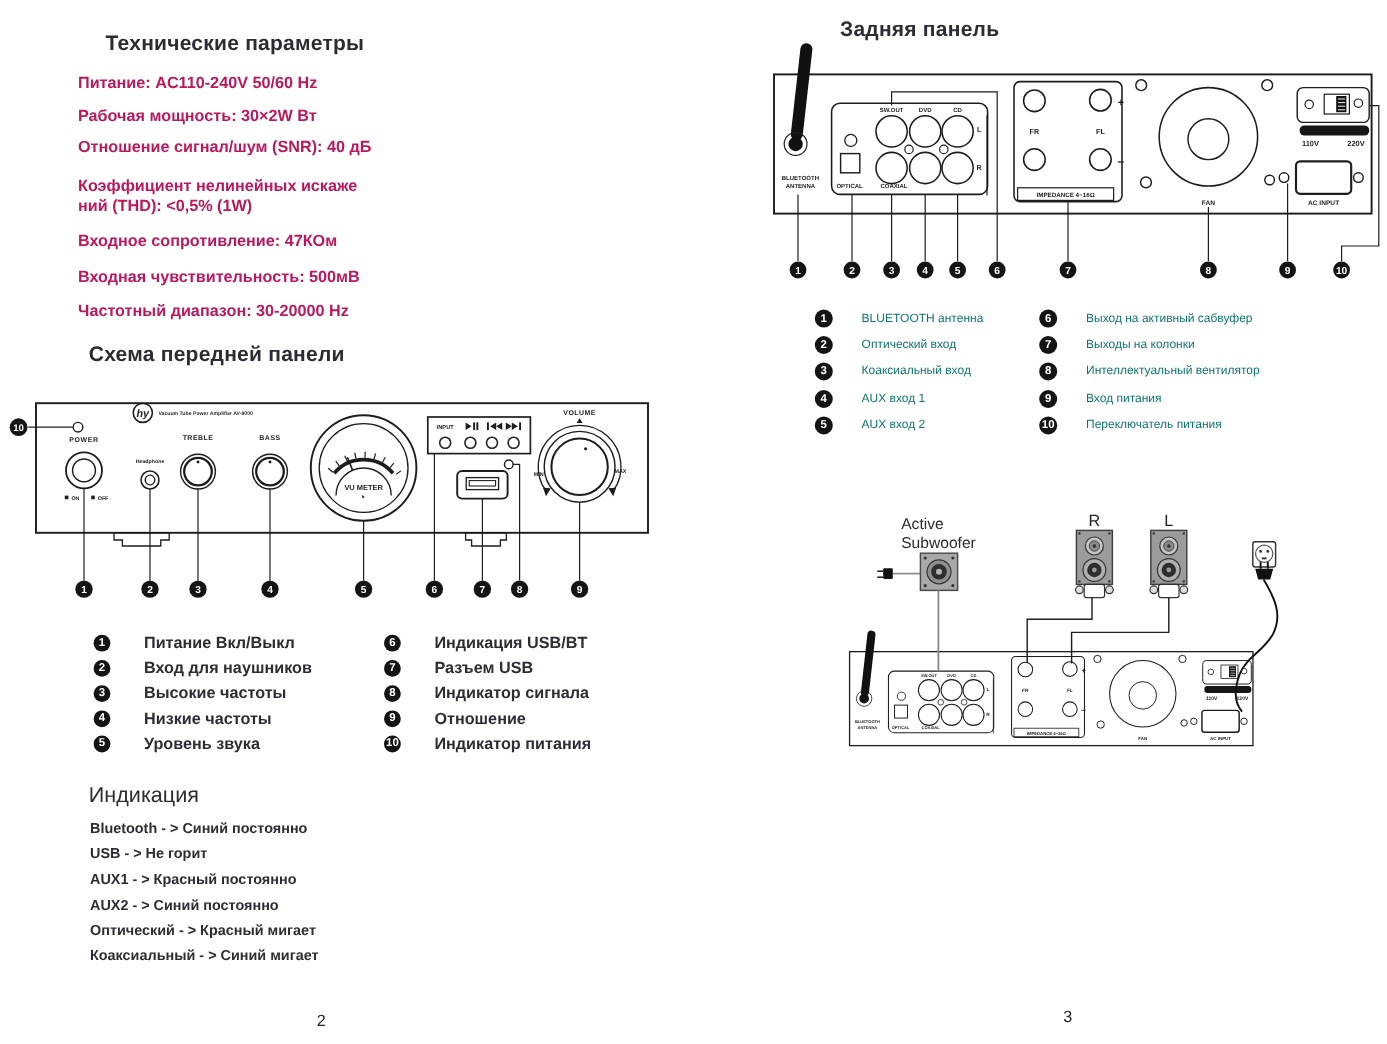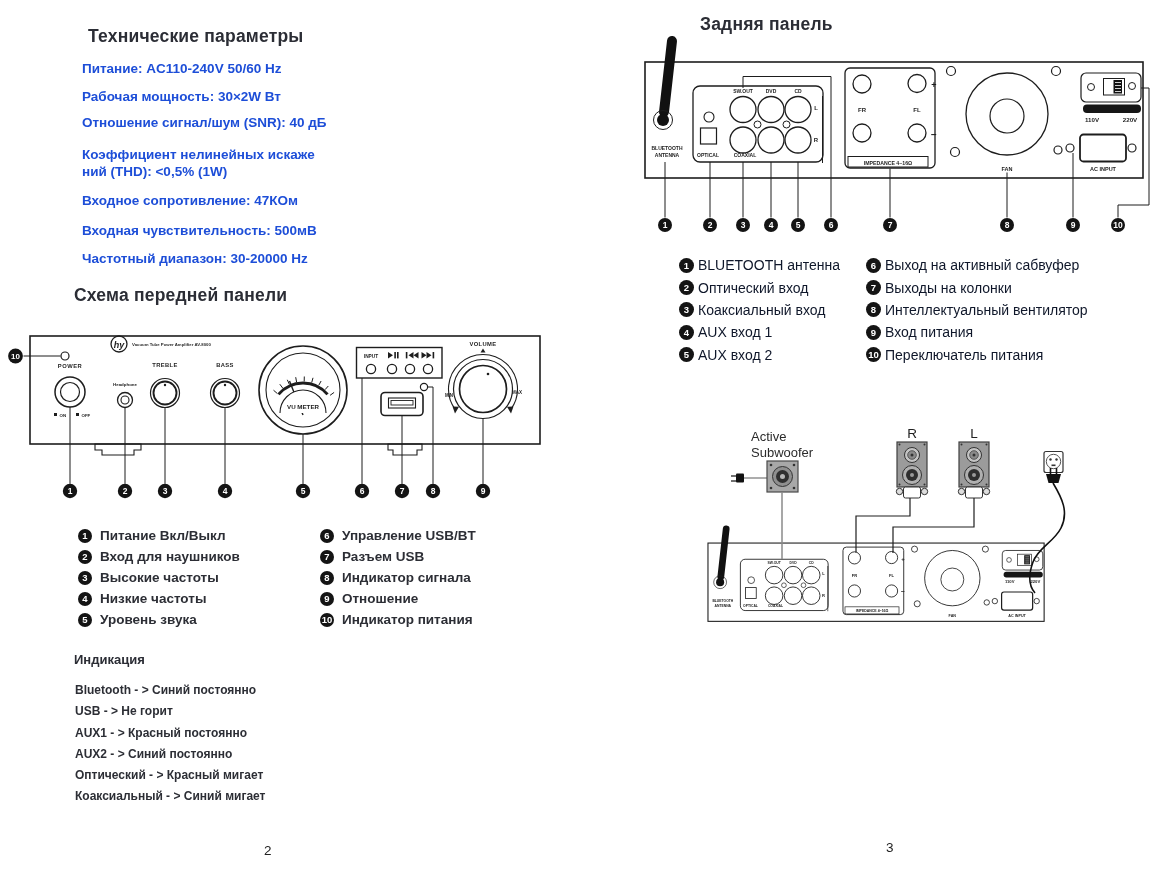--- a/index.html
+++ b/index.html
@@ -1,32 +1,32 @@
 <!DOCTYPE html>
 <html><head>
 <meta charset="utf-8">
 <style>
   html,body{margin:0;padding:0}
   body{width:1156px;height:870px;position:relative;background:#fff;
        font-family:"Liberation Sans",sans-serif;color:#26272c;overflow:hidden}
   .abs{position:absolute}
   .h1{font-size:17.5px;font-weight:bold;letter-spacing:.2px;color:#2b2d35}
-  .h2{font-size:13px;font-weight:bold;color:#2b2d35}
-  .spec{position:absolute;left:82px;width:330px;font-weight:bold;font-size:13.5px;
-        line-height:17px;color:#1d4ed8}
+  .h2{font-size:18px;font-weight:normal;color:#2b2d35}
+  .spec{position:absolute;left:65px;width:330px;font-weight:bold;font-size:13.5px;
+        line-height:17px;color:#be185d}
   .legend-col{position:absolute;display:flex;flex-direction:column}
   .lrow{display:flex;align-items:center}
   .lrow.f{height:21px}
   .lrow.r{height:22.4px}
   .co{display:inline-flex;align-items:center;justify-content:center;background:#141414;
       color:#fff;border-radius:50%;flex:0 0 auto;font-weight:bold}
   .co.f{width:14px;height:14px;font-size:9.5px}
   .co.r{width:15px;height:15px;font-size:9.5px}
-  .lrow.f .lbl{margin-left:8px;font-weight:bold;font-size:13.5px;color:#2c2e35}
-  .lrow.r .lbl{margin-left:4px;font-size:14px;color:#0f172a}
+  .lrow.f .lbl{margin-left:28px;font-weight:bold;font-size:13.5px;color:#2c2e35}
+  .lrow.r .lbl{margin-left:24px;font-size:10px;color:#0f766e}
   .ind-line{font-weight:bold;font-size:12px;height:21.3px;color:#2c2e35}
   .pagenum{position:absolute;font-size:13.5px;color:#222}
   svg{display:block}
   svg text{font-family:"Liberation Sans",sans-serif}
 </style>
 </head>
 <body>
 
 <div class="abs h1" style="left:88px;top:26px">Технические параметры</div>
 
@@ -208,21 +208,21 @@
       <span class="lbl">Низкие частоты</span>
     </div>
   <div class="lrow f">
       <span class="co f">5</span>
       <span class="lbl">Уровень звука</span>
     </div>
 </div>
 <div class="legend-col" style="left:320px;top:525px">
   <div class="lrow f">
       <span class="co f">6</span>
-      <span class="lbl">Управление USB/BT</span>
+      <span class="lbl">Индикация USB/BT</span>
     </div>
   <div class="lrow f">
       <span class="co f">7</span>
       <span class="lbl">Разъем USB</span>
     </div>
   <div class="lrow f">
       <span class="co f">8</span>
       <span class="lbl">Индикатор сигнала</span>
     </div>
   <div class="lrow f">

